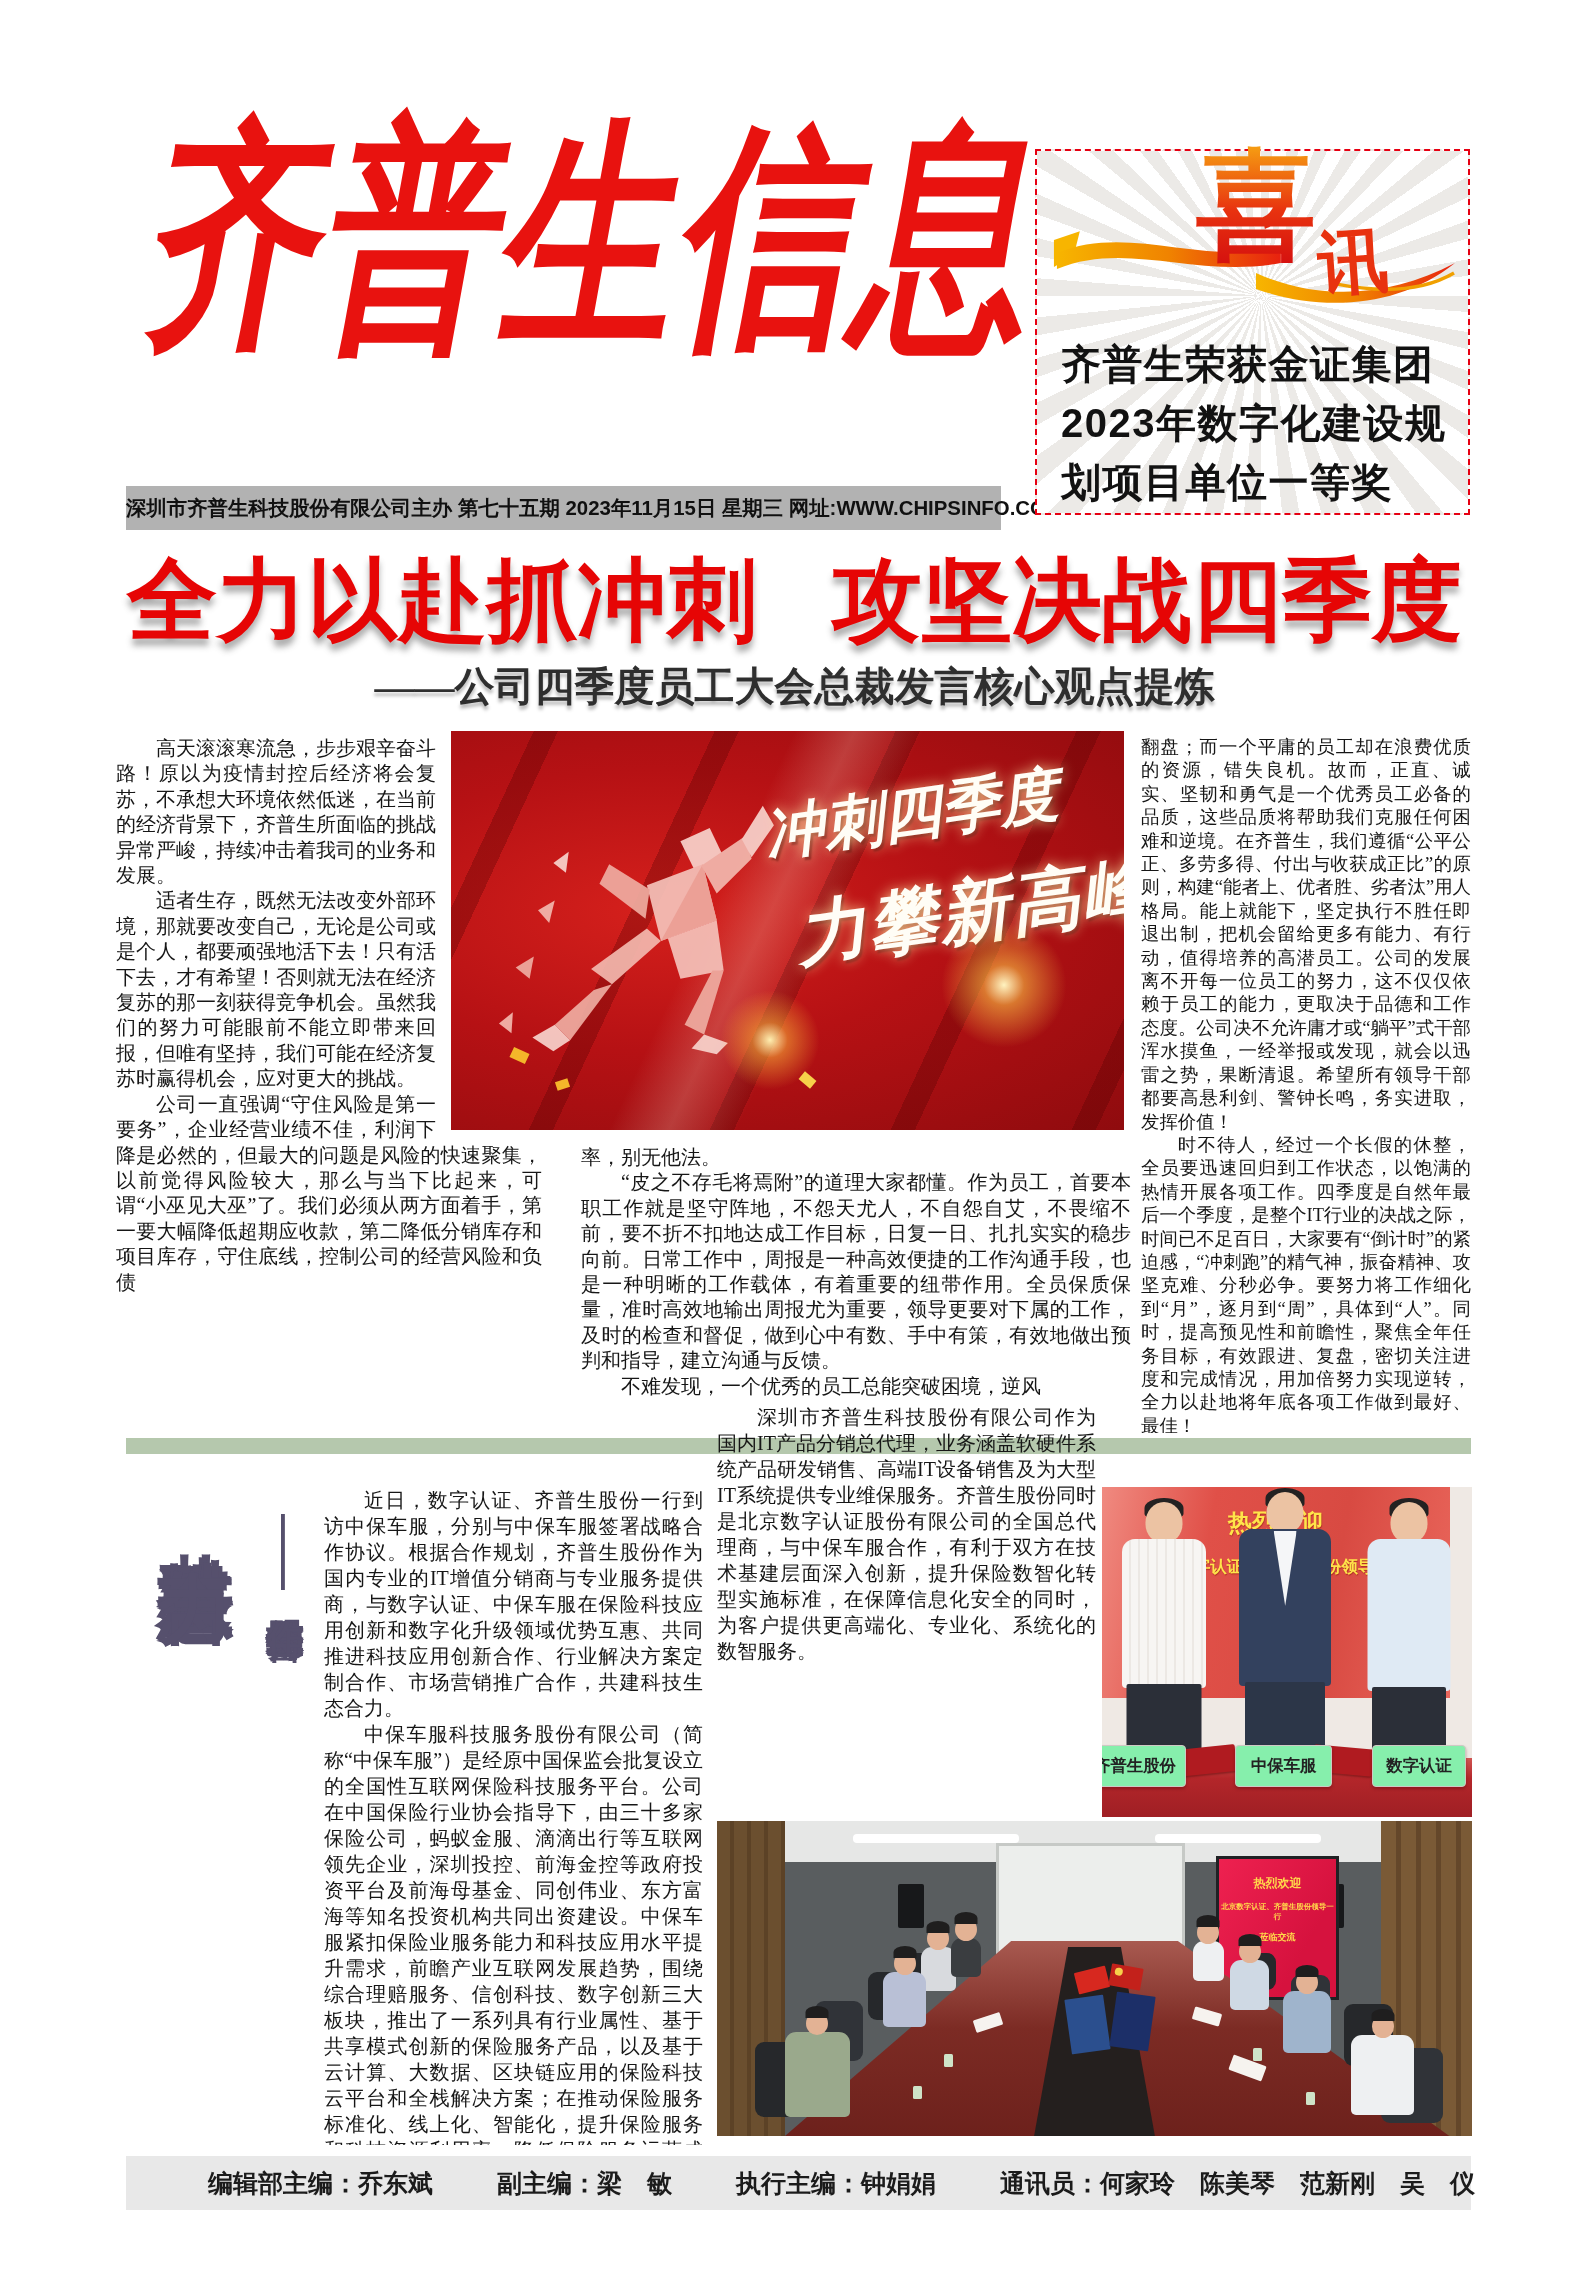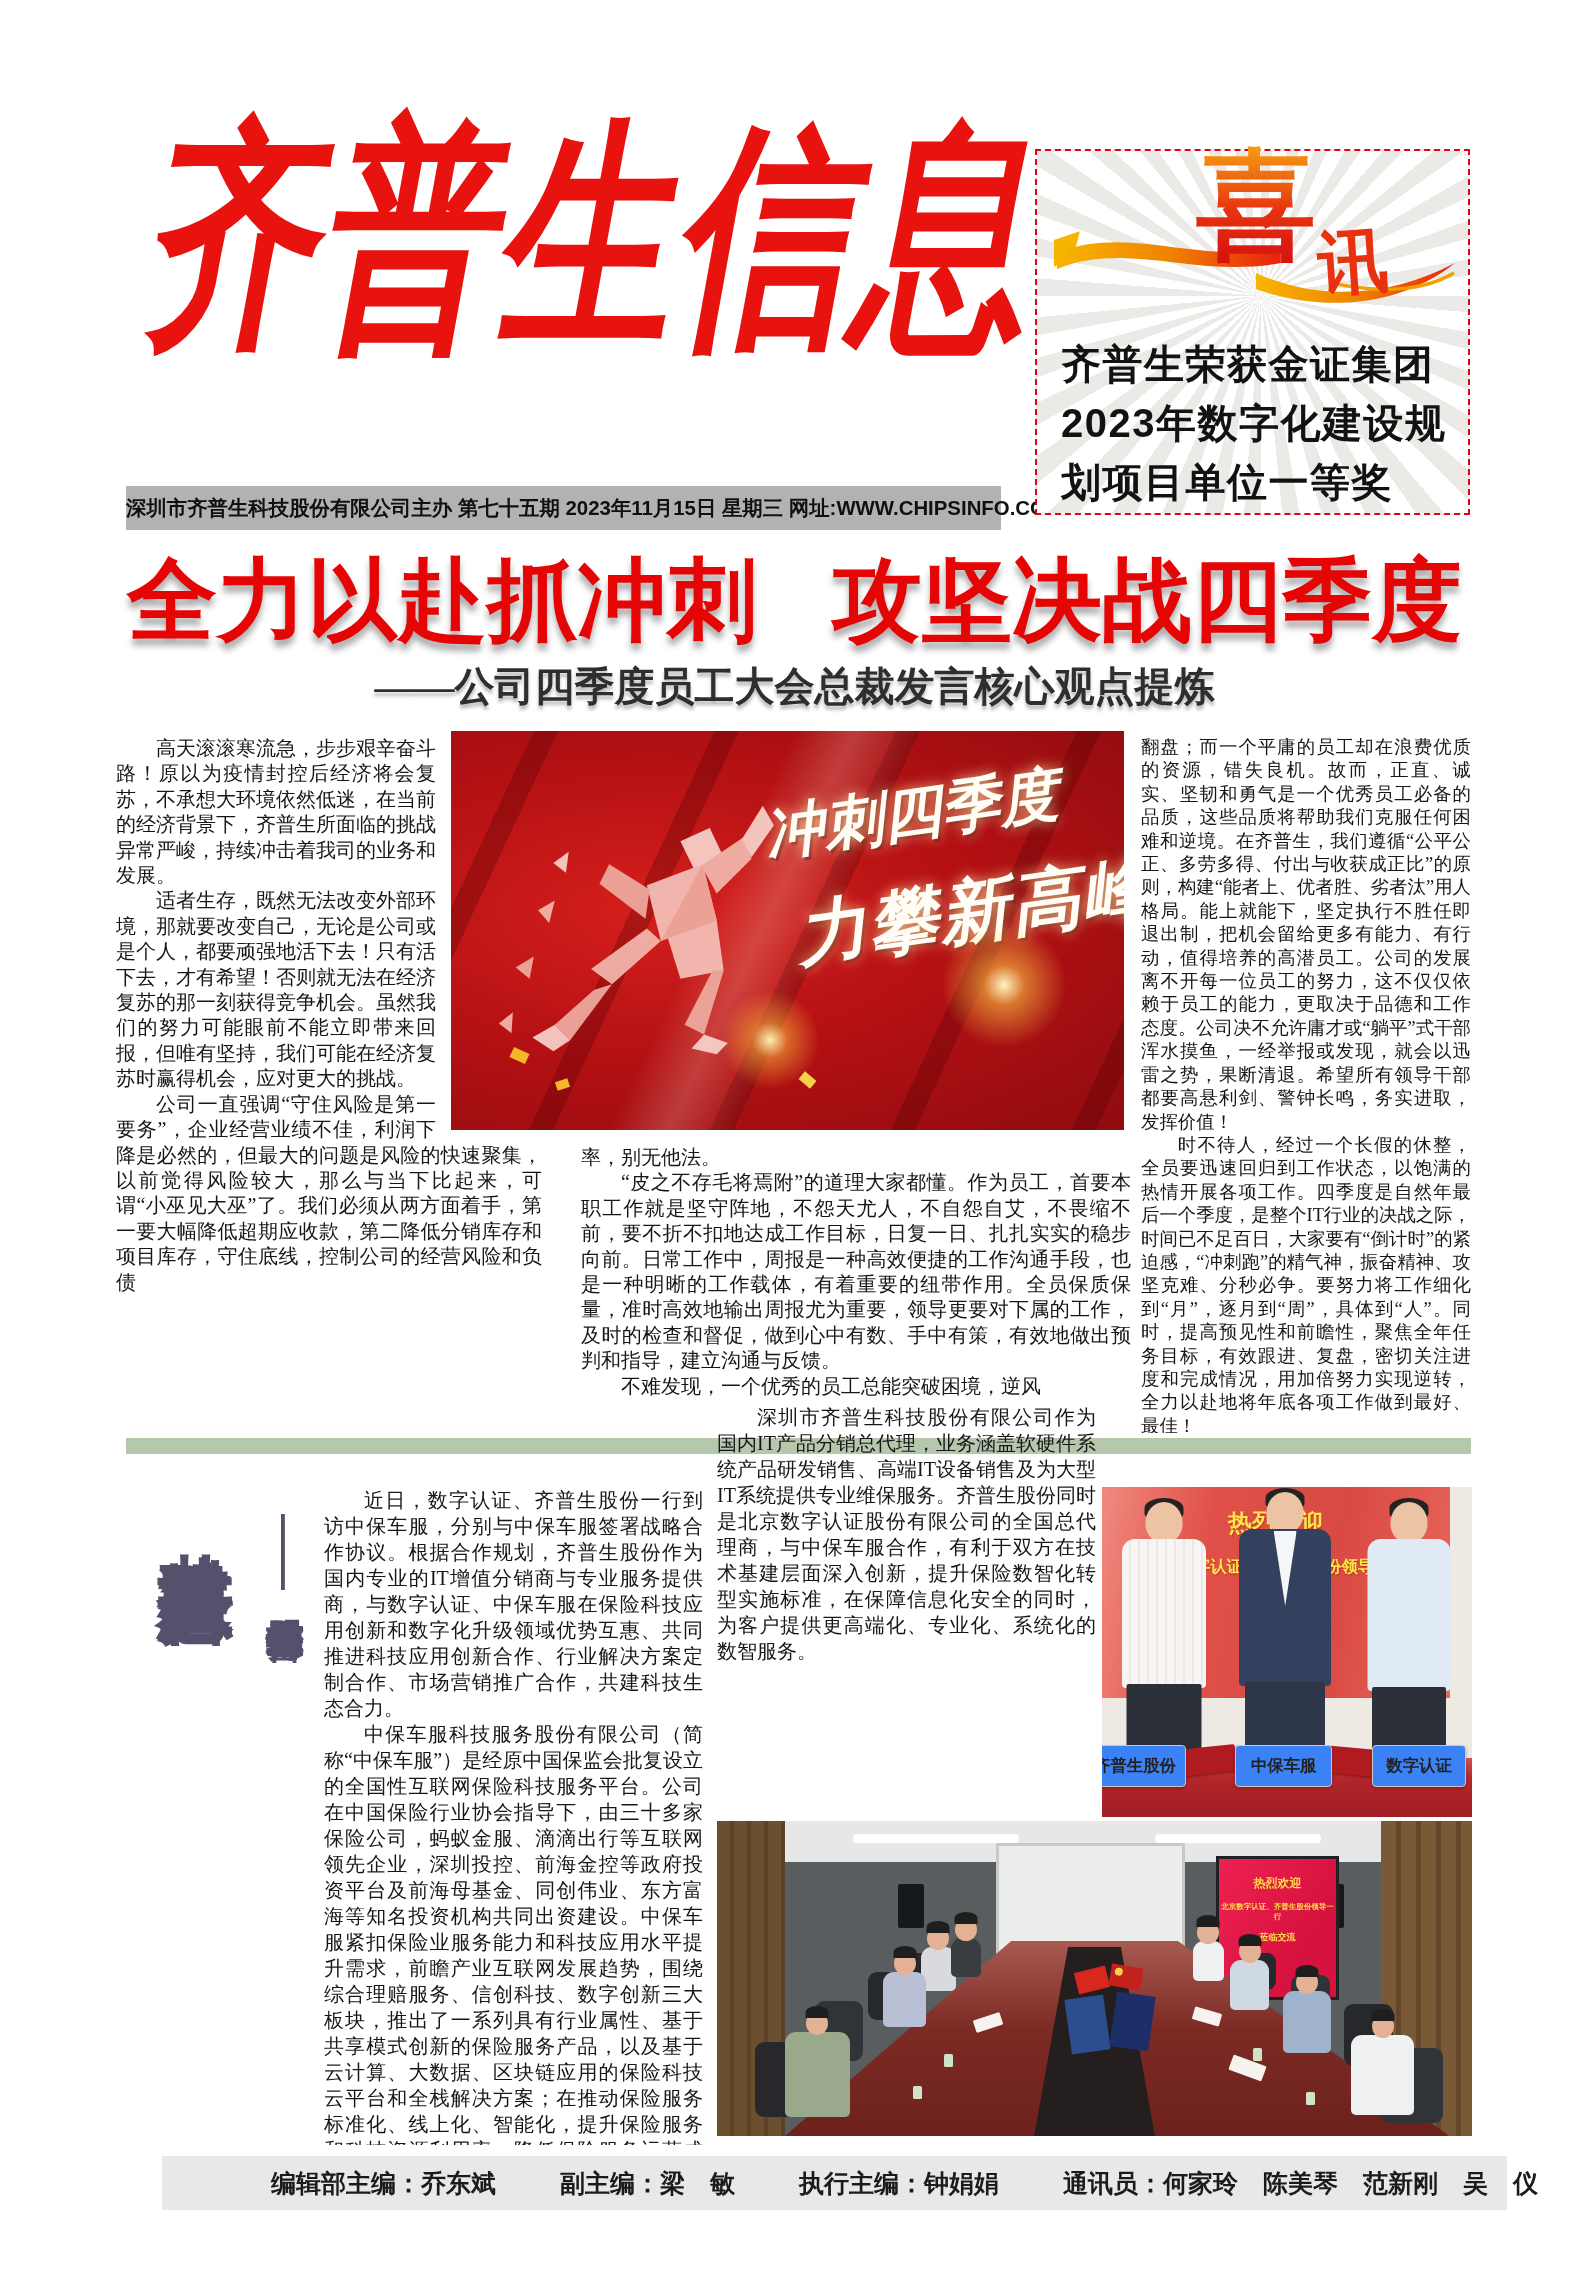--- a/index.html
+++ b/index.html
@@ -70,21 +70,21 @@
   .flare.f2{left:269px;top:259px;width:100px;height:100px;
      background:radial-gradient(circle,#ffeeb0 0%,rgba(255,190,60,0.5) 25%,rgba(255,150,40,0) 70%);}
   .confetti{position:absolute;background:#f4b62a;}
   .c1{left:60px;top:319px;width:17px;height:11px;transform:rotate(25deg);}
   .c2{left:105px;top:349px;width:13px;height:9px;transform:rotate(-18deg);}
   .c3{left:349px;top:344px;width:15px;height:10px;transform:rotate(40deg);background:#f7d04a;}
 
   
   .divider{position:absolute;left:126px;top:1438px;width:1345px;height:16.4px;background:#b5c8ad;}
   .footerbar{position:absolute;left:126px;top:2156px;width:1345px;height:54px;background:#e8e8e8;
-     display:flex;align-items:center;gap:64px;padding-left:109px;box-sizing:border-box;margin-left:36px;}
+     display:flex;align-items:center;gap:64px;padding-left:82px;box-sizing:border-box;}
   .footerbar span{font-weight:700;font-size:25px;color:#1b1b1b;white-space:nowrap;}
 
   
   .vt1{position:absolute;left:145px;top:1492px;height:633px;writing-mode:vertical-rl;text-orientation:upright;
      font-weight:900;font-size:76px;letter-spacing:2.5px;color:#56506d;}
   .vt2{position:absolute;left:259px;top:1514px;height:608px;writing-mode:vertical-rl;text-orientation:mixed;
      font-weight:700;font-size:38px;letter-spacing:0;color:#56506d;}
   .b-col1{position:absolute;left:324px;top:1487px;width:379px;height:658px;overflow:hidden;}
   .b-col2{position:absolute;left:717px;top:1404px;width:379px;height:329px;overflow:hidden;}
   .b-col1 .bt,.b-col2 .bt{font-size:20px;line-height:26px;}
@@ -111,21 +111,21 @@
   .fig2{left:36%;bottom:17%;width:100px;height:269px;}
   .fig2 .torso{width:92px;height:157px;background:#33415e;}
   .fig2 .shirt{position:absolute;left:50%;transform:translateX(-50%);top:39px;width:23px;height:75px;
      background:#f5f6f8;clip-path:polygon(0 0,100% 0,50% 100%);}
   .fig2 .legs{top:190px;width:80px;height:70px;background:#2c3648;}
   .fig3{left:70%;bottom:17%;width:95px;height:259px;}
   .fig3 .torso{width:83px;height:152px;background:#dfeaf4;}
   .fig3 .legs{top:185px;width:74px;height:71px;}
   .ps-table{position:absolute;left:0;bottom:0;width:100%;height:18%;
      background:linear-gradient(180deg,#d05552 0%,#b3262a 35%,#9f1f24 100%);}
-  .card{position:absolute;bottom:9%;height:40px;background:#3b82f6;border:1.5px solid #cfc9c4;border-radius:4px;
+  .card{position:absolute;bottom:9%;height:40px;background:#86efac;border:1.5px solid #cfc9c4;border-radius:4px;
      display:flex;align-items:center;justify-content:center;font-weight:700;font-size:16.4px;color:#222;
      box-shadow:0 2px 3px rgba(80,10,10,0.35);white-space:nowrap;}
   .card1{left:-18px;width:100px;}
   .card2{left:36%;width:95px;}
   .card3{left:73%;width:92px;}
   .folder{position:absolute;bottom:13%;width:60px;height:27px;background:#b01b20;border-radius:2px;
      box-shadow:0 1.5px 2px rgba(60,0,0,0.4);}
   .fo1{left:20%;transform:rotate(-6deg);}
   .fo2{left:57%;transform:rotate(5deg);}
 

